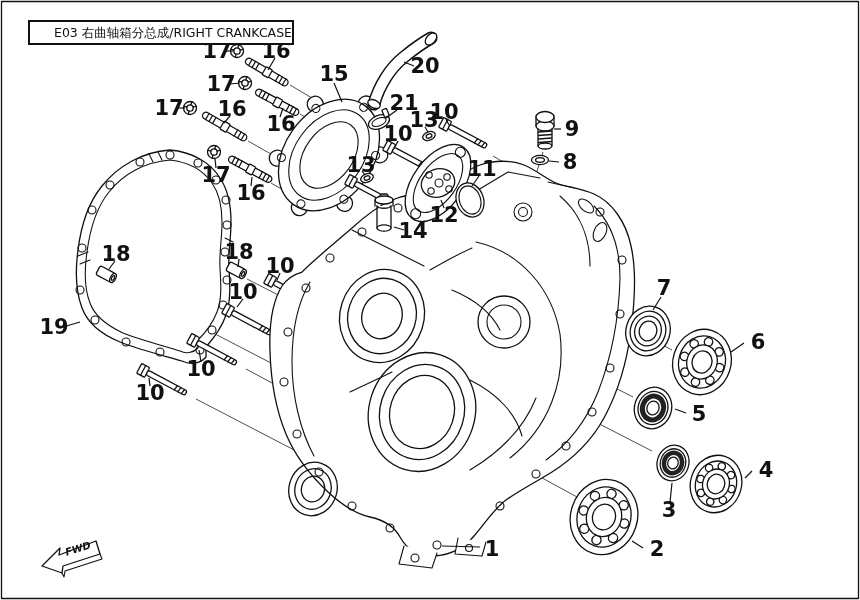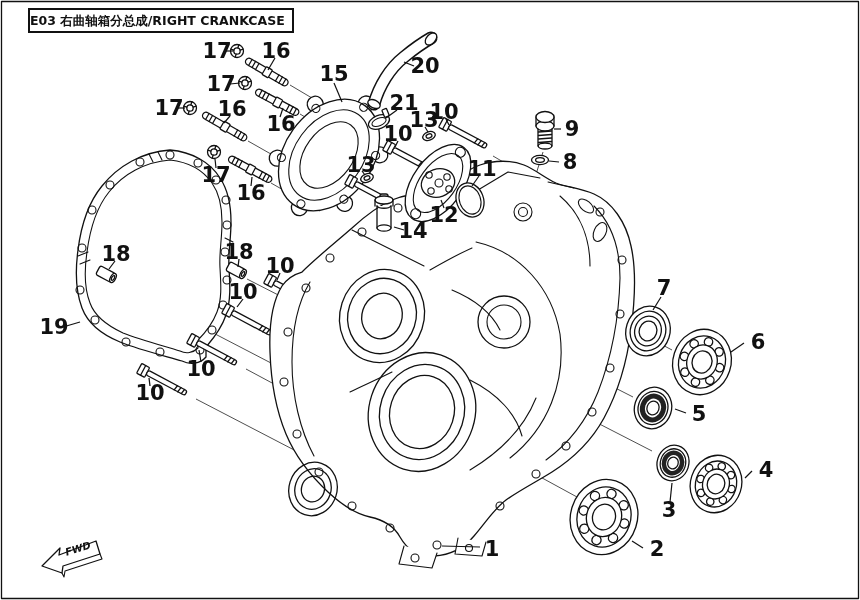--- a/index.html
+++ b/index.html
@@ -1,21 +1,21 @@
 <!DOCTYPE html>
 <html><head>
 <meta charset="utf-8">
 <style>
   html,body{margin:0;padding:0;background:#e8e8e8;}
   .stage{position:relative;width:860px;height:600px;background:#ffffff;overflow:hidden;
          font-family:"DejaVu Sans",sans-serif;}
   .stage svg{position:absolute;left:0;top:0;}
-  .title-box{position:absolute;left:28px;top:8px;width:262px;height:21px;
+  .title-box{position:absolute;left:28px;top:20px;width:262px;height:21px;
              border:2px solid #111;background:#fff;z-index:5;
-             font-size:12.5px;font-weight:bold;color:#111;text-align:left;
+             font-size:12.5px;font-weight:normal;color:#111;text-align:right;
              line-height:21px;white-space:nowrap;overflow:hidden;}
   svg .ol{stroke:#111;fill:none;stroke-width:1.3;stroke-linejoin:round;stroke-linecap:round;}
   svg .ow{stroke:#111;fill:#fff;stroke-width:1.3;stroke-linejoin:round;stroke-linecap:round;}
   svg .thin{stroke:#222;fill:none;stroke-width:0.8;}
   svg .lead{stroke:#111;fill:none;stroke-width:1.2;}
   svg .t11{stroke-width:1.1;}
   svg .callout{fill:#111;stroke:none;font-family:"DejaVu Sans",sans-serif;
                font-weight:bold;font-size:21px;text-anchor:middle;}
   svg .fwdtxt{fill:#111;stroke:none;font-family:"DejaVu Sans",sans-serif;
               font-weight:bold;font-style:italic;font-size:10px;text-anchor:middle;}

